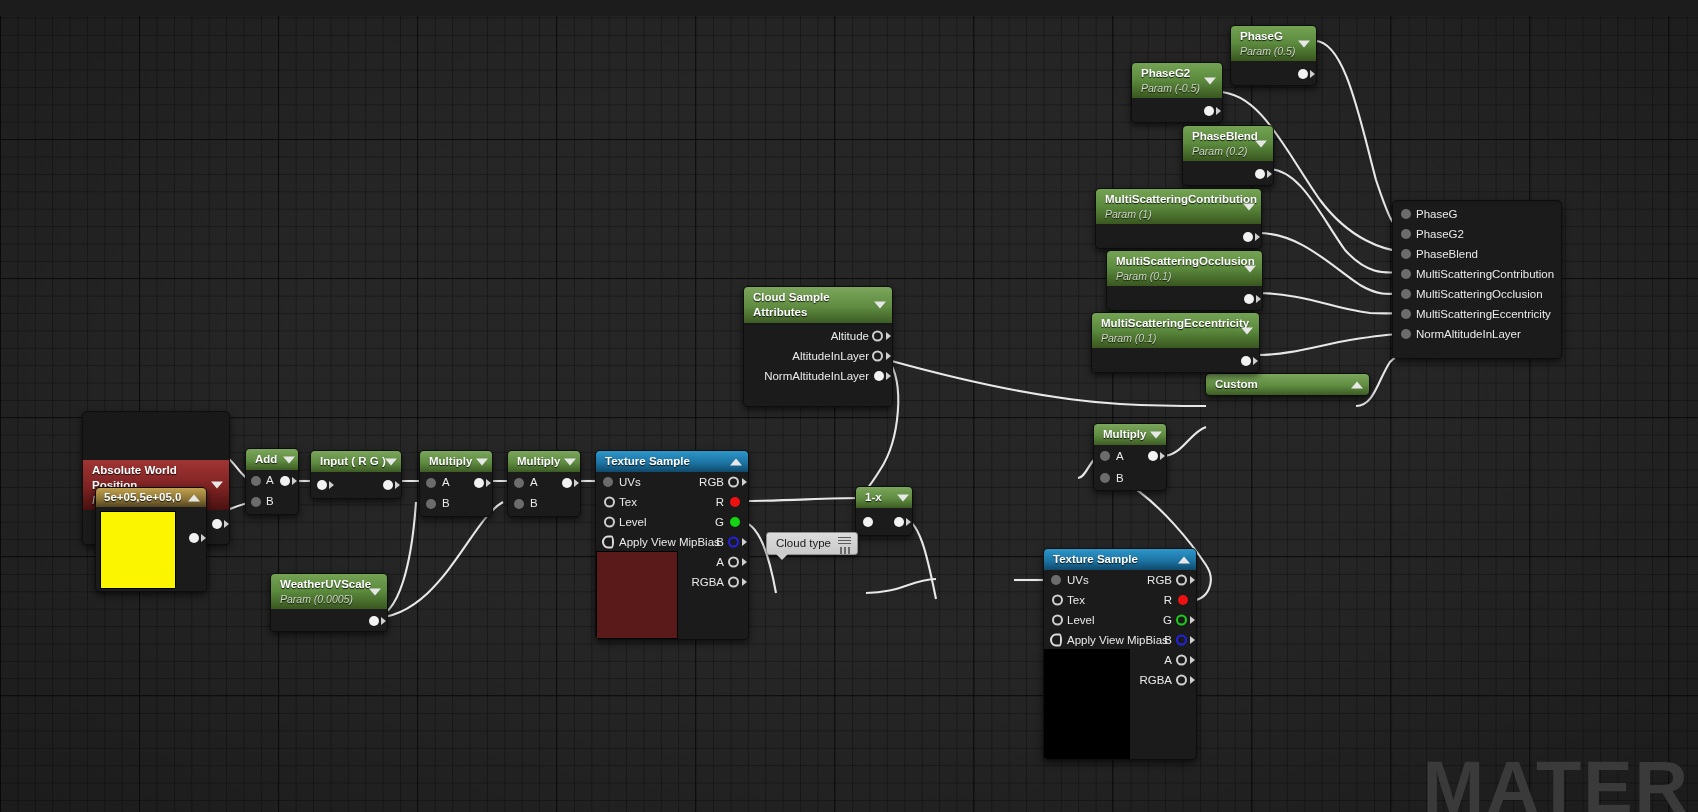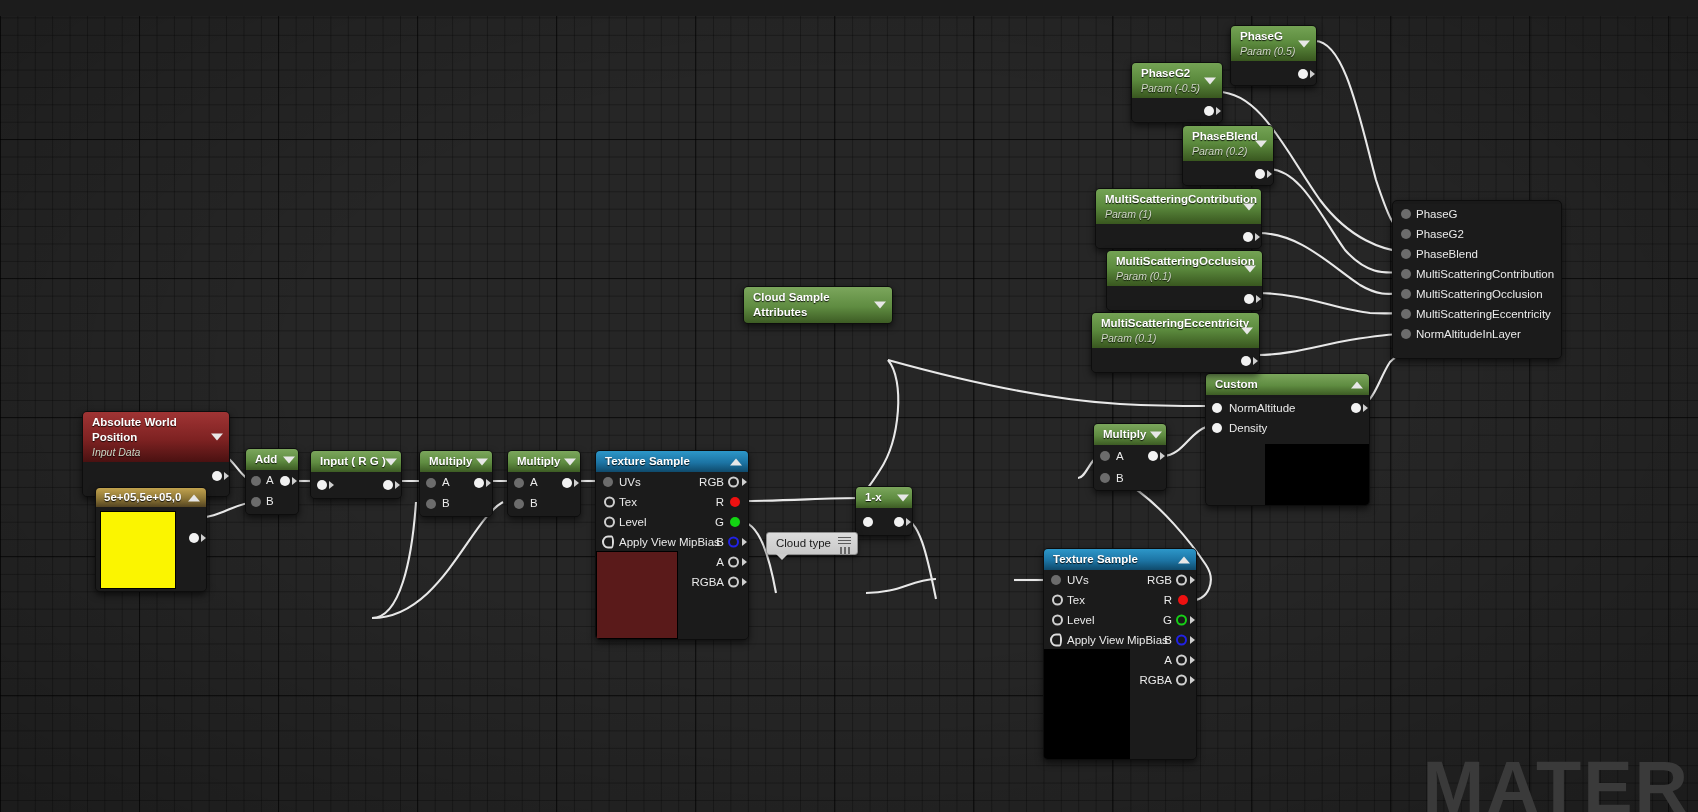--- a/index.html
+++ b/index.html
@@ -59,21 +59,21 @@
   }
   .nhead .sub{
     display:block;font-size:10.5px;font-weight:normal;font-style:italic;
     color:#cfd7c6;line-height:14px;
     text-shadow:0 1px 1px rgba(0,0,0,0.8);
   }
   .nhead.green{background:linear-gradient(to bottom,#74a354 0%,#5c8b3e 48%,#39571f 100%);}
   .nhead.green-sm{background:linear-gradient(to bottom,#7ba65c 0%,#5f8c41 55%,#3d5c24 100%);}
   .nhead.blue{background:linear-gradient(to bottom,#2d97c9 0%,#1c74a4 55%,#0f4a6b 100%);}
   .nhead.blue-dk{background:linear-gradient(to bottom,#1f5f86 0%,#174b6b 55%,#10374e 100%);}
-  .nhead.red{background:linear-gradient(to bottom,#a03434 0%,#7e2222 55%,#4a1111 100%);}
+  .nhead.red{background:linear-gradient(to bottom,#a03434 0%,#7e2222 55%,#4a1111 100%);margin-top:48px;}
   .nhead.tan{background:linear-gradient(to bottom,#d9c3a2 0%,#b99f7d 55%,#6e5c45 100%);}
   .nhead.gold{background:linear-gradient(to bottom,#c1a24e 0%,#8d7636 55%,#544422 100%);}
   .nhead.tan .ttl, .nhead.gold .ttl{color:#ffffff;}
   .nbody{background:#1b1b1b;position:relative;}
 
   .caret{
     position:absolute;right:6px;top:50%;transform:translateY(-50%);
     width:0;height:0;border-left:6px solid transparent;border-right:6px solid transparent;
     border-top:7px solid #e7e7e7;
   }
@@ -285,20 +285,31 @@
         <span class="pin out filled white" style="right:8px;"></span>
         <span class="arrow out" style="right:1px;"></span>
       </div>
       <div class="row lbl-l" style="height:21px;line-height:21px;padding-left:22px;">
         <span class="pin in filled dark" style="left:6px;"></span>
         <span>B</span>
       </div>
     </div>
   </div>
 
+  <div class="node" style="left:270px;top:573px;width:116px;">
+    <div class="nhead green">
+      <span class="ttl">WeatherUVScale</span>
+      <span class="sub">Param (0.0005)</span>
+      <span class="caret"></span>
+    </div>
+    <div class="nbody" style="height:22px;">
+      <span class="pin out filled white" style="top:12px;right:8px;"></span>
+      <span class="arrow out" style="top:12px;right:1px;"></span>
+    </div>
+  </div>
 
   <div class="node" style="left:595px;top:450px;width:152px;">
     <div class="nhead blue">
       <span class="ttl">Texture Sample</span>
       <span class="caret up"></span>
     </div>
     <div class="nbody" style="height:167px;">
       <div class="row">
         <span class="pin in filled dark"></span>
         <span style="position:absolute;left:23px;">UVs</span>
@@ -337,20 +348,37 @@
       </div>
       <div class="thumb swatch-maroon" style="left:0px;top:79px;width:80px;height:86px;"></div>
     </div>
   </div>
 
   <div class="node" style="left:743px;top:286px;width:148px;">
     <div class="nhead green-sm">
       <span class="ttl">Cloud Sample Attributes</span>
       <span class="caret"></span>
     </div>
+    <div class="nbody" style="height:80px;">
+      <div class="row lbl-r" style="margin-top:3px;">
+        <span>Altitude</span>
+        <span class="pin out hollow" style="right:9px;"></span>
+        <span class="arrow out" style="right:1px;"></span>
+      </div>
+      <div class="row lbl-r">
+        <span>AltitudeInLayer</span>
+        <span class="pin out hollow" style="right:9px;"></span>
+        <span class="arrow out" style="right:1px;"></span>
+      </div>
+      <div class="row lbl-r">
+        <span>NormAltitudeInLayer</span>
+        <span class="pin out filled white" style="right:8px;"></span>
+        <span class="arrow out" style="right:1px;"></span>
+      </div>
+    </div>
   </div>
 
   <div class="node" style="left:855px;top:486px;width:56px;">
     <div class="nhead green-sm">
       <span class="ttl">1-x</span>
       <span class="caret" style="right:3px;"></span>
     </div>
     <div class="nbody" style="height:27px;">
       <div class="row" style="height:27px;">
         <span class="pin in filled white" style="left:7px;"></span>
@@ -432,33 +460,20 @@
         <span>B</span>
       </div>
     </div>
   </div>
 
   <div class="node" style="left:1205px;top:373px;width:163px;">
     <div class="nhead green-sm">
       <span class="ttl">Custom</span>
       <span class="caret up"></span>
     </div>
-    <div class="nbody" style="height:107px;">
-      <div class="row lbl-l" style="margin-top:3px;">
-        <span class="pin in filled white" style="left:6px;"></span>
-        <span>NormAltitude</span>
-        <span class="pin out filled white" style="right:8px;"></span>
-        <span class="arrow out" style="right:1px;"></span>
-      </div>
-      <div class="row lbl-l">
-        <span class="pin in filled white" style="left:6px;"></span>
-        <span>Density</span>
-      </div>
-      <div class="thumb swatch-black" style="left:59px;top:46px;width:104px;height:61px;"></div>
-    </div>
   </div>
 
   <div class="node" style="left:1230px;top:25px;width:85px;">
     <div class="nhead green">
       <span class="ttl">PhaseG</span>
       <span class="sub">Param (0.5)</span>
       <span class="caret"></span>
     </div>
     <div class="nbody" style="height:24px;">
       <span class="pin out filled white" style="top:13px;right:8px;"></span>

